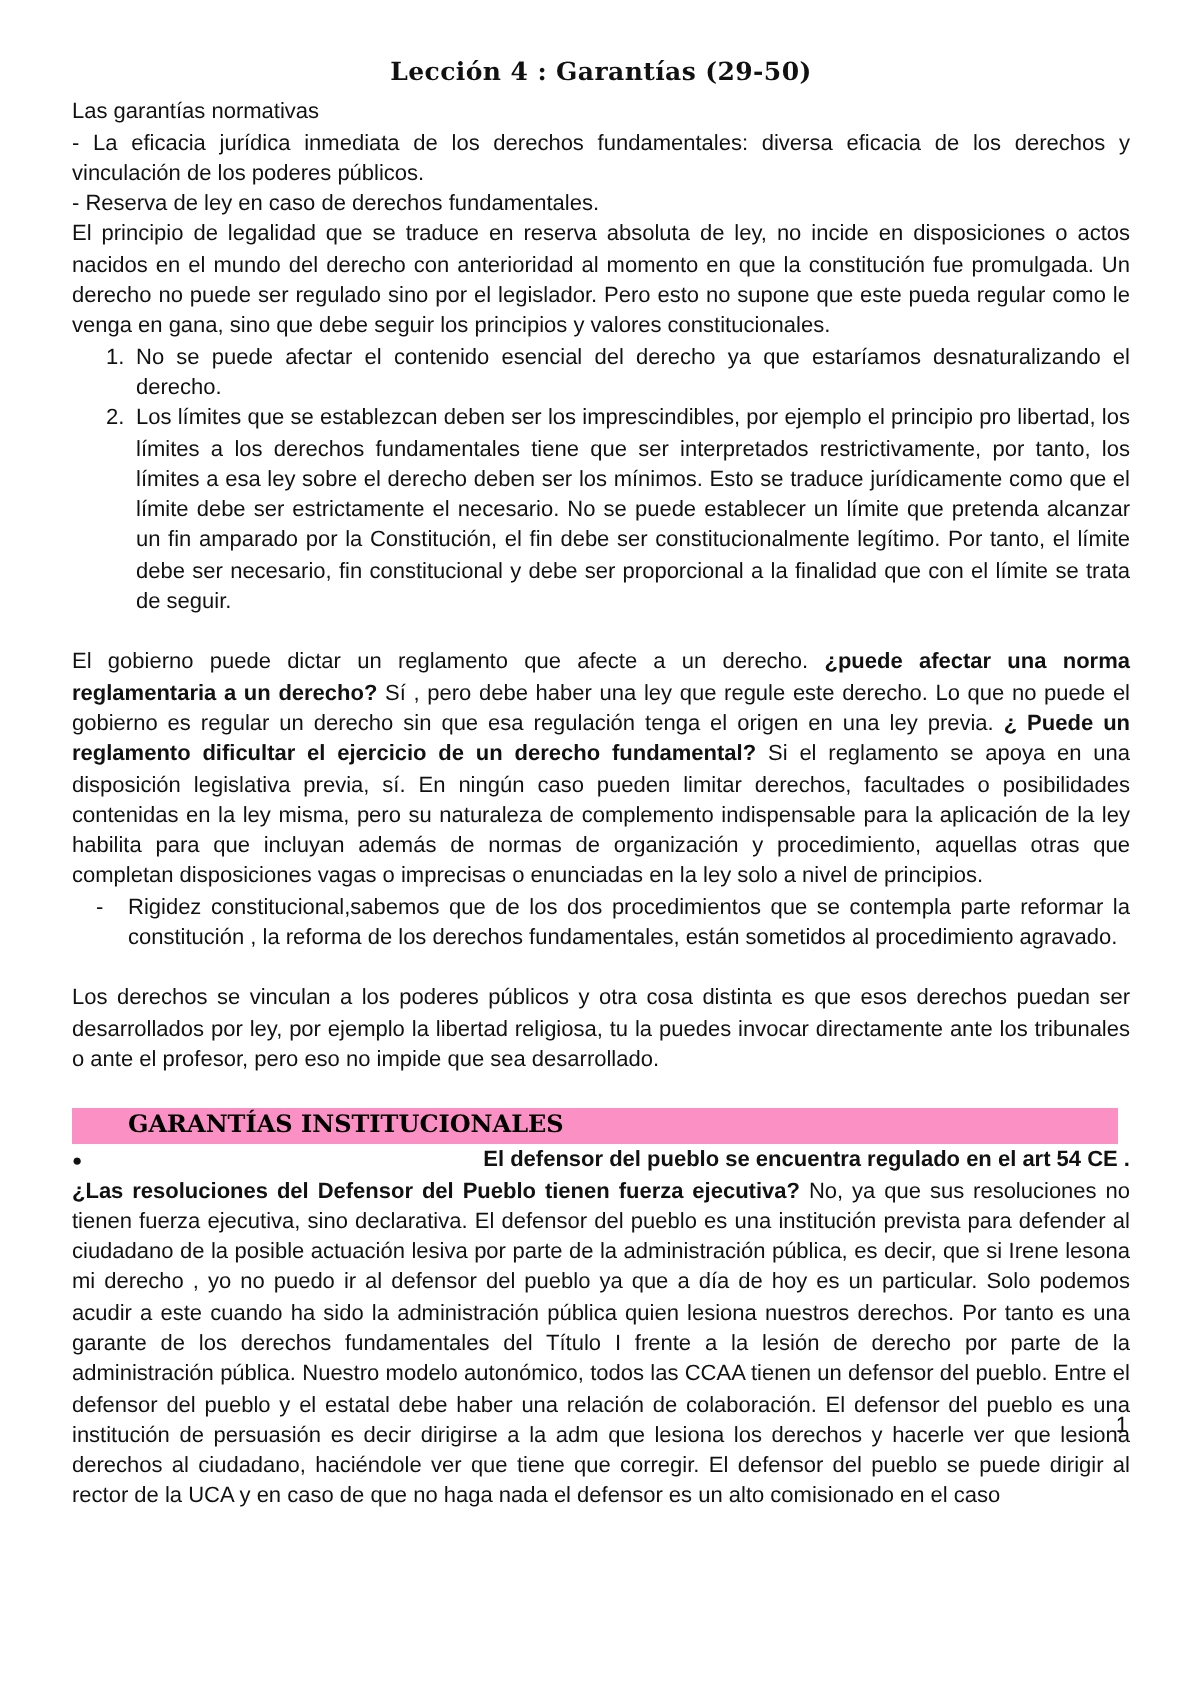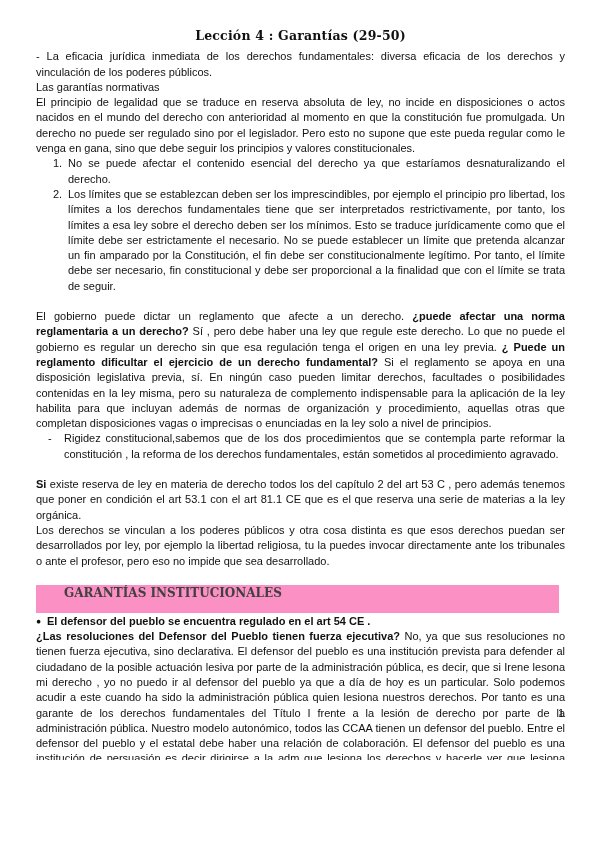--- a/index.html
+++ b/index.html
@@ -25,63 +25,63 @@
   }
   .paragraph{text-align:justify;}
   .bold{font-weight:bold;}
   .list-number{display:flex;padding-left:17px;text-align:justify;}
   .list-number .marker{flex:0 0 15px;}
   .list-dash{display:flex;padding-left:12px;text-align:justify;}
   .list-dash .marker{flex:0 0 16px;}
   .list-bullet{display:flex;font-weight:bold;}
   .list-bullet .marker{flex:0 0 11px;font-size:8.5px;line-height:15.3px;}
   .item-body{flex:1 1 auto;text-align:justify;}
-  .list-bullet .item-body{text-align:left;}
+  .list-bullet .item-body{text-align:right;}
   .spacer{height:15px;}
   .highlight-header{
     font-family:"DejaVu Serif", serif;
     font-weight:bold;
     font-size:12px;
     line-height:15px;
-    padding:1px 0 12px 28px;
+    padding:1px 0 2px 28px;
     margin:1px 6px 1px 0;
-    color:#404040;
+    color:#000000;
   }
   .page-number{
     position:absolute;
     right:36px;
     bottom:39px;
     font-size:11px;
   }
 </style>
 </head>
 <body>
 
 <div class="page">
   <div class="doc-title">Lección 4 : Garantías (29-50)</div>
   <div id="doc-content">
+      <div class="paragraph"><span>Las garantías normativas</span></div>
       <div class="paragraph"><span>- La eficacia jurídica inmediata de los derechos fundamentales: diversa eficacia de los derechos y vinculación de los poderes públicos.</span></div>
-      <div class="paragraph"><span>Las garantías normativas</span></div>
+      <div class="paragraph"><span>- Reserva de ley en caso de derechos fundamentales.</span></div>
       <div class="paragraph"><span>El principio de legalidad que se traduce en reserva absoluta de ley, no incide en disposiciones o actos nacidos en el mundo del derecho con anterioridad al momento en que la constitución fue promulgada. Un derecho no puede ser regulado sino por el legislador. Pero esto no supone que este pueda regular como le venga en gana, sino que debe seguir los principios y valores constitucionales.</span></div>
       <div class="list-number">
         <span class="marker">1.</span>
         <span class="item-body"><span>No se puede afectar el contenido esencial del derecho ya que estaríamos desnaturalizando el derecho.</span></span>
       </div>
       <div class="list-number">
         <span class="marker">2.</span>
         <span class="item-body"><span>Los límites que se establezcan deben ser los imprescindibles, por ejemplo el principio pro libertad, los límites a los derechos fundamentales tiene que ser interpretados restrictivamente, por tanto, los límites a esa ley sobre el derecho deben ser los mínimos. Esto se traduce jurídicamente como que el límite debe ser estrictamente el necesario. No se puede establecer un límite que pretenda alcanzar un fin amparado por la Constitución, el fin debe ser constitucionalmente legítimo. Por tanto, el límite debe ser necesario, fin constitucional y debe ser proporcional a la finalidad que con el límite se trata de seguir.</span></span>
       </div>
       <div class="spacer"></div>
       <div class="paragraph"><span>El gobierno puede dictar un reglamento que afecte a un derecho. </span><span class="bold">¿puede afectar una norma reglamentaria a un derecho?</span><span> Sí , pero debe haber una ley que regule este derecho. Lo que no puede el gobierno es regular un derecho sin que esa regulación tenga el origen en una ley previa. </span><span class="bold">¿ Puede un reglamento dificultar el ejercicio de un derecho fundamental?</span><span> Si el reglamento se apoya en una disposición legislativa previa, sí. En ningún caso pueden limitar derechos, facultades o posibilidades contenidas en la ley misma, pero su naturaleza de complemento indispensable para la aplicación de la ley habilita para que incluyan además de normas de organización y procedimiento, aquellas otras que completan disposiciones vagas o imprecisas o enunciadas en la ley solo a nivel de principios.</span></div>
       <div class="list-dash">
         <span class="marker">-</span>
         <span class="item-body"><span>Rigidez constitucional,sabemos que de los dos procedimientos que se contempla parte reformar la constitución , la reforma de los derechos fundamentales, están sometidos al procedimiento agravado.</span></span>
       </div>
       <div class="spacer"></div>
-      <div class="paragraph"><span class="bold">Si</span><span> existe reserva de ley en materia de derecho todos los del capítulo 2 del art 53 C , pero además tenemos que poner en condición el art 53.1 con el art 81.1 CE que es el que reserva una serie de materias a la ley orgánica.</span></div>
       <div class="paragraph"><span>Los derechos se vinculan a los poderes públicos y otra cosa distinta es que esos derechos puedan ser desarrollados por ley, por ejemplo la libertad religiosa, tu la puedes invocar directamente ante los tribunales o ante el profesor, pero eso no impide que sea desarrollado.</span></div>
       <div class="spacer"></div>
       <div class="highlight-header" style="background: rgb(250, 144, 195);"><span class="bold">GARANTÍAS INSTITUCIONALES</span></div>
       <div class="list-bullet">
         <span class="marker">●</span>
         <span class="item-body"><span class="bold">El defensor del pueblo se encuentra regulado en el art 54 CE .</span></span>
       </div>
       <div class="paragraph"><span class="bold">¿Las resoluciones del Defensor del Pueblo tienen fuerza ejecutiva?</span><span> No, ya que sus resoluciones no tienen fuerza ejecutiva, sino declarativa.  El defensor del pueblo es una institución prevista para defender al ciudadano de la posible actuación lesiva por parte de la administración pública, es decir, que si Irene lesona mi derecho , yo no puedo ir al defensor del pueblo ya que a día de hoy es un particular. Solo podemos acudir a este cuando ha sido la administración pública quien lesiona nuestros derechos. Por tanto es una garante de los derechos fundamentales del Título I frente a la lesión de derecho por parte de la administración pública. Nuestro modelo autonómico, todos las CCAA tienen un defensor del pueblo. Entre el defensor del pueblo y el estatal debe haber una relación de colaboración. El defensor del pueblo es una institución de persuasión es decir dirigirse a la adm que lesiona los derechos y hacerle ver que lesiona derechos al ciudadano, haciéndole ver que tiene que corregir. El defensor del pueblo se puede dirigir al rector de la UCA y en caso de que no haga nada el defensor es un alto comisionado en el caso</span></div>
     </div>
   <div class="page-number">1</div>

